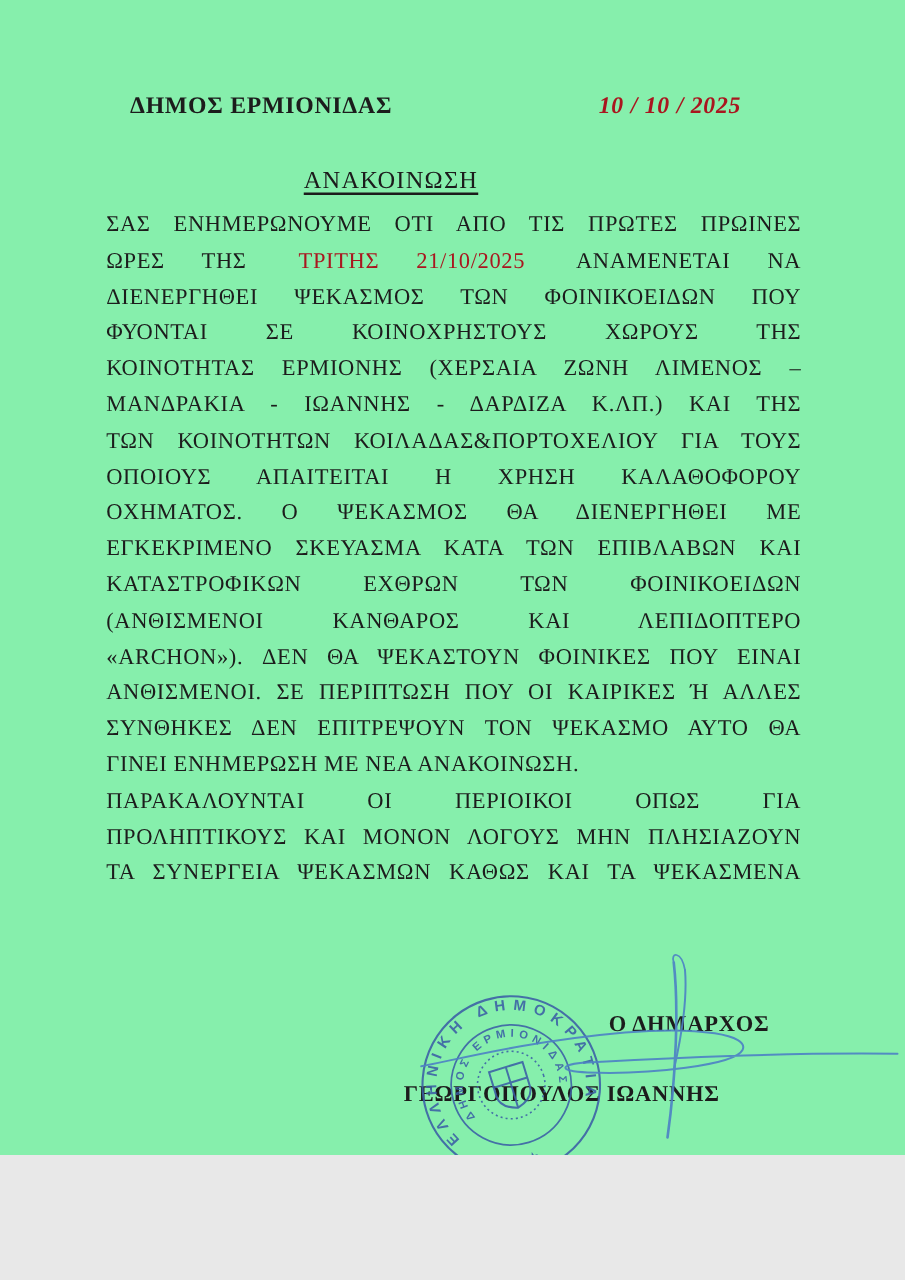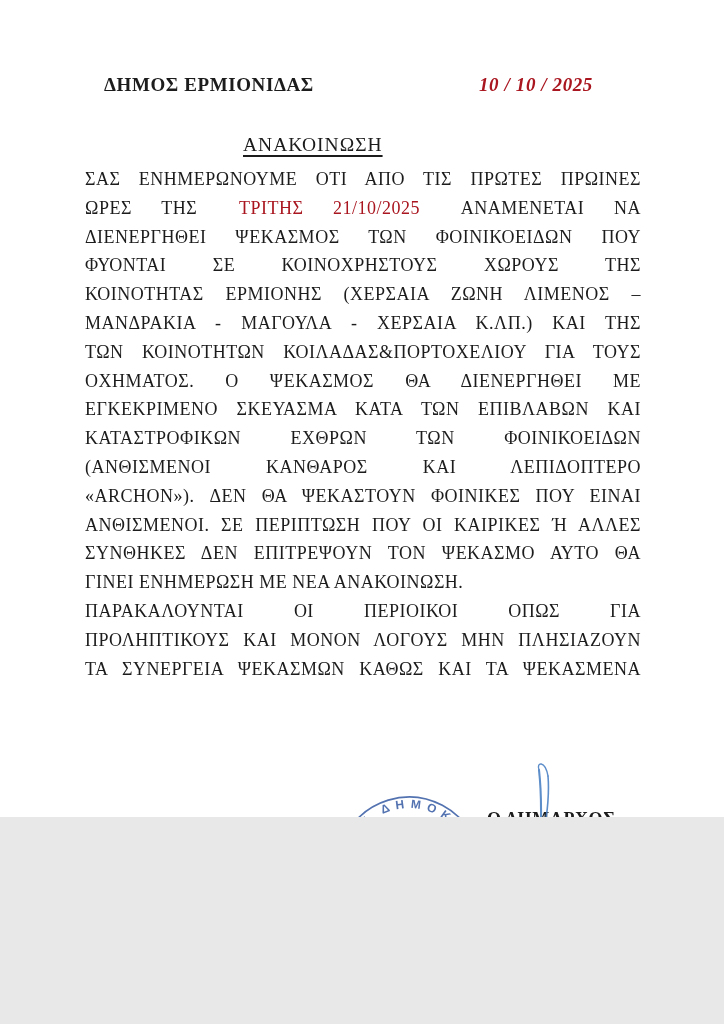--- a/index.html
+++ b/index.html
@@ -1,20 +1,20 @@
 <!DOCTYPE html>
 <html><head>
 <meta charset="utf-8">
 <style>
   html, body { margin: 0; padding: 0; background: #e8e8e8; }
   .page {
     position: relative;
     width: 724px;
-    height: 817px;
-    background: #ffffff;
+    height: 924px;
+    background: #86efac;
     overflow: hidden;
     font-family: "Liberation Serif", "DejaVu Serif", serif;
     color: #1c1c1c;
   }
   .hdr-left {
     position: absolute;
     left: 104px; top: 74px;
     font-size: 19px; font-weight: bold;
     letter-spacing: 0.6px;
   }
@@ -88,22 +88,23 @@
   <div class="hdr-date">10 / 10 / 2025</div>
 
   <div class="doc-title">ΑΝΑΚΟΙΝΩΣΗ</div>
 
   <div class="body-text">
     <div class="bline">ΣΑΣ ΕΝΗΜΕΡΩΝΟΥΜΕ ΟΤΙ ΑΠΟ ΤΙΣ ΠΡΩΤΕΣ ΠΡΩΙΝΕΣ</div>
     <div class="bline"><span>ΩΡΕΣ ΤΗΣ</span> <span class="red-span">ΤΡΙΤΗΣ 21/10/2025</span> <span>ΑΝΑΜΕΝΕΤΑΙ ΝΑ</span></div>
     <div class="bline">ΔΙΕΝΕΡΓΗΘΕΙ ΨΕΚΑΣΜΟΣ ΤΩΝ ΦΟΙΝΙΚΟΕΙΔΩΝ ΠΟΥ</div>
     <div class="bline">ΦΥΟΝΤΑΙ ΣΕ ΚΟΙΝΟΧΡΗΣΤΟΥΣ ΧΩΡΟΥΣ ΤΗΣ</div>
     <div class="bline">ΚΟΙΝΟΤΗΤΑΣ ΕΡΜΙΟΝΗΣ (ΧΕΡΣΑΙΑ ΖΩΝΗ ΛΙΜΕΝΟΣ –</div>
-    <div class="bline">ΜΑΝΔΡΑΚΙΑ - ΜΑΓΟΥΛΑ - ΧΕΡΣΑΙΑ Κ.ΛΠ.) ΚΑΙ ΤΗΣ</div>
+    <div class="bline">ΜΑΝΔΡΑΚΙΑ - ΙΩΑΝΝΗΣ - ΔΑΡΔΙΖΑ Κ.ΛΠ.) ΚΑΙ ΤΗΣ</div>
     <div class="bline">ΤΩΝ ΚΟΙΝΟΤΗΤΩΝ ΚΟΙΛΑΔΑΣ&amp;ΠΟΡΤΟΧΕΛΙΟΥ ΓΙΑ ΤΟΥΣ</div>
+    <div class="bline">ΟΠΟΙΟΥΣ ΑΠΑΙΤΕΙΤΑΙ Η ΧΡΗΣΗ ΚΑΛΑΘΟΦΟΡΟΥ</div>
     <div class="bline">ΟΧΗΜΑΤΟΣ. Ο ΨΕΚΑΣΜΟΣ ΘΑ ΔΙΕΝΕΡΓΗΘΕΙ ΜΕ</div>
     <div class="bline">ΕΓΚΕΚΡΙΜΕΝΟ ΣΚΕΥΑΣΜΑ ΚΑΤΑ ΤΩΝ ΕΠΙΒΛΑΒΩΝ ΚΑΙ</div>
     <div class="bline">ΚΑΤΑΣΤΡΟΦΙΚΩΝ ΕΧΘΡΩΝ ΤΩΝ ΦΟΙΝΙΚΟΕΙΔΩΝ</div>
     <div class="bline">(ΑΝΘΙΣΜΕΝΟΙ ΚΑΝΘΑΡΟΣ ΚΑΙ ΛΕΠΙΔΟΠΤΕΡΟ</div>
     <div class="bline">«ARCHON»). ΔΕΝ ΘΑ ΨΕΚΑΣΤΟΥΝ ΦΟΙΝΙΚΕΣ ΠΟΥ ΕΙΝΑΙ</div>
     <div class="bline">ΑΝΘΙΣΜΕΝΟΙ. ΣΕ ΠΕΡΙΠΤΩΣΗ ΠΟΥ ΟΙ ΚΑΙΡΙΚΕΣ Ή ΑΛΛΕΣ</div>
     <div class="bline">ΣΥΝΘΗΚΕΣ ΔΕΝ ΕΠΙΤΡΕΨΟΥΝ ΤΟΝ ΨΕΚΑΣΜΟ ΑΥΤΟ ΘΑ</div>
     <div class="bline no-stretch">ΓΙΝΕΙ ΕΝΗΜΕΡΩΣΗ ΜΕ ΝΕΑ ΑΝΑΚΟΙΝΩΣΗ.</div>
     <div class="bline">ΠΑΡΑΚΑΛΟΥΝΤΑΙ ΟΙ ΠΕΡΙΟΙΚΟΙ ΟΠΩΣ ΓΙΑ</div>
     <div class="bline">ΠΡΟΛΗΠΤΙΚΟΥΣ ΚΑΙ ΜΟΝΟΝ ΛΟΓΟΥΣ ΜΗΝ ΠΛΗΣΙΑΖΟΥΝ</div>

